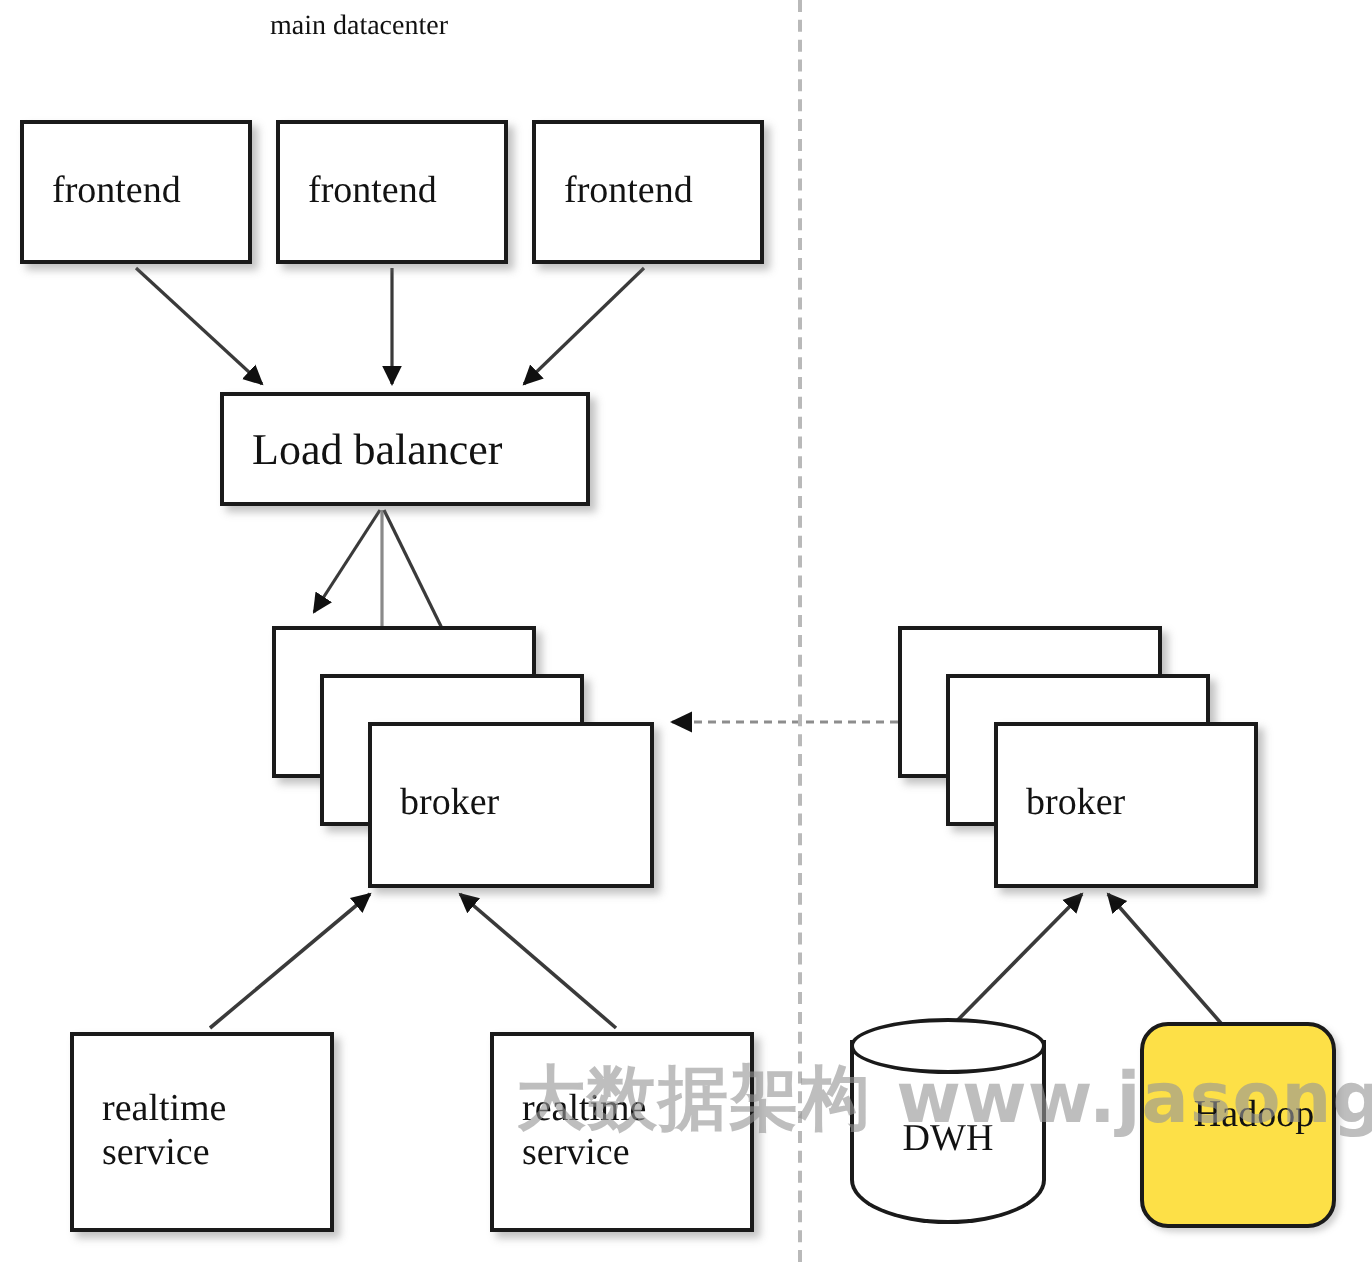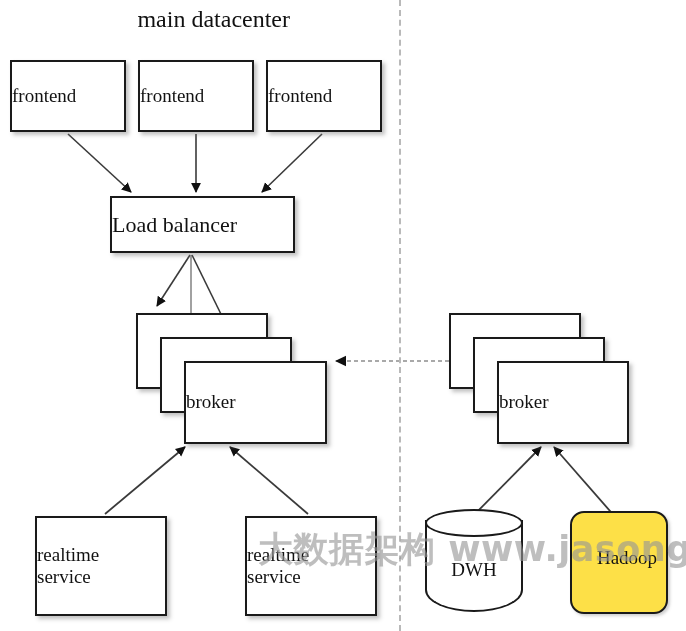--- a/index.html
+++ b/index.html
@@ -29,39 +29,40 @@
   }
   .node {
     position: absolute;
     z-index: 3;
     box-sizing: border-box;
     background: #ffffff;
     border: 2px solid #1a1a1a;
     box-shadow: 3px 3px 4px rgba(120,120,120,0.45);
     display: flex;
     align-items: center;
+    padding-left: 14px;
     color: #121212;
     font-size: 19px;
     line-height: 1.18;
     white-space: pre-line;
   }
   .stack-ghost {
     position: absolute;
     z-index: 2;
     box-sizing: border-box;
     background: #ffffff;
     border: 2px solid #1a1a1a;
     box-shadow: 3px 3px 4px rgba(120,120,120,0.45);
   }
   .section-title {
     position: absolute;
     z-index: 4;
-    font-size: 24px;
+    font-size: 14px;
     color: #111111;
-    text-align: right;
+    text-align: left;
     white-space: nowrap;
   }
   .divider {
     position: absolute;
     z-index: 1;
     border-left: 2px dashed #b9b9b9;
     height: 631px;
     top: 0;
   }
   .cylinder {

